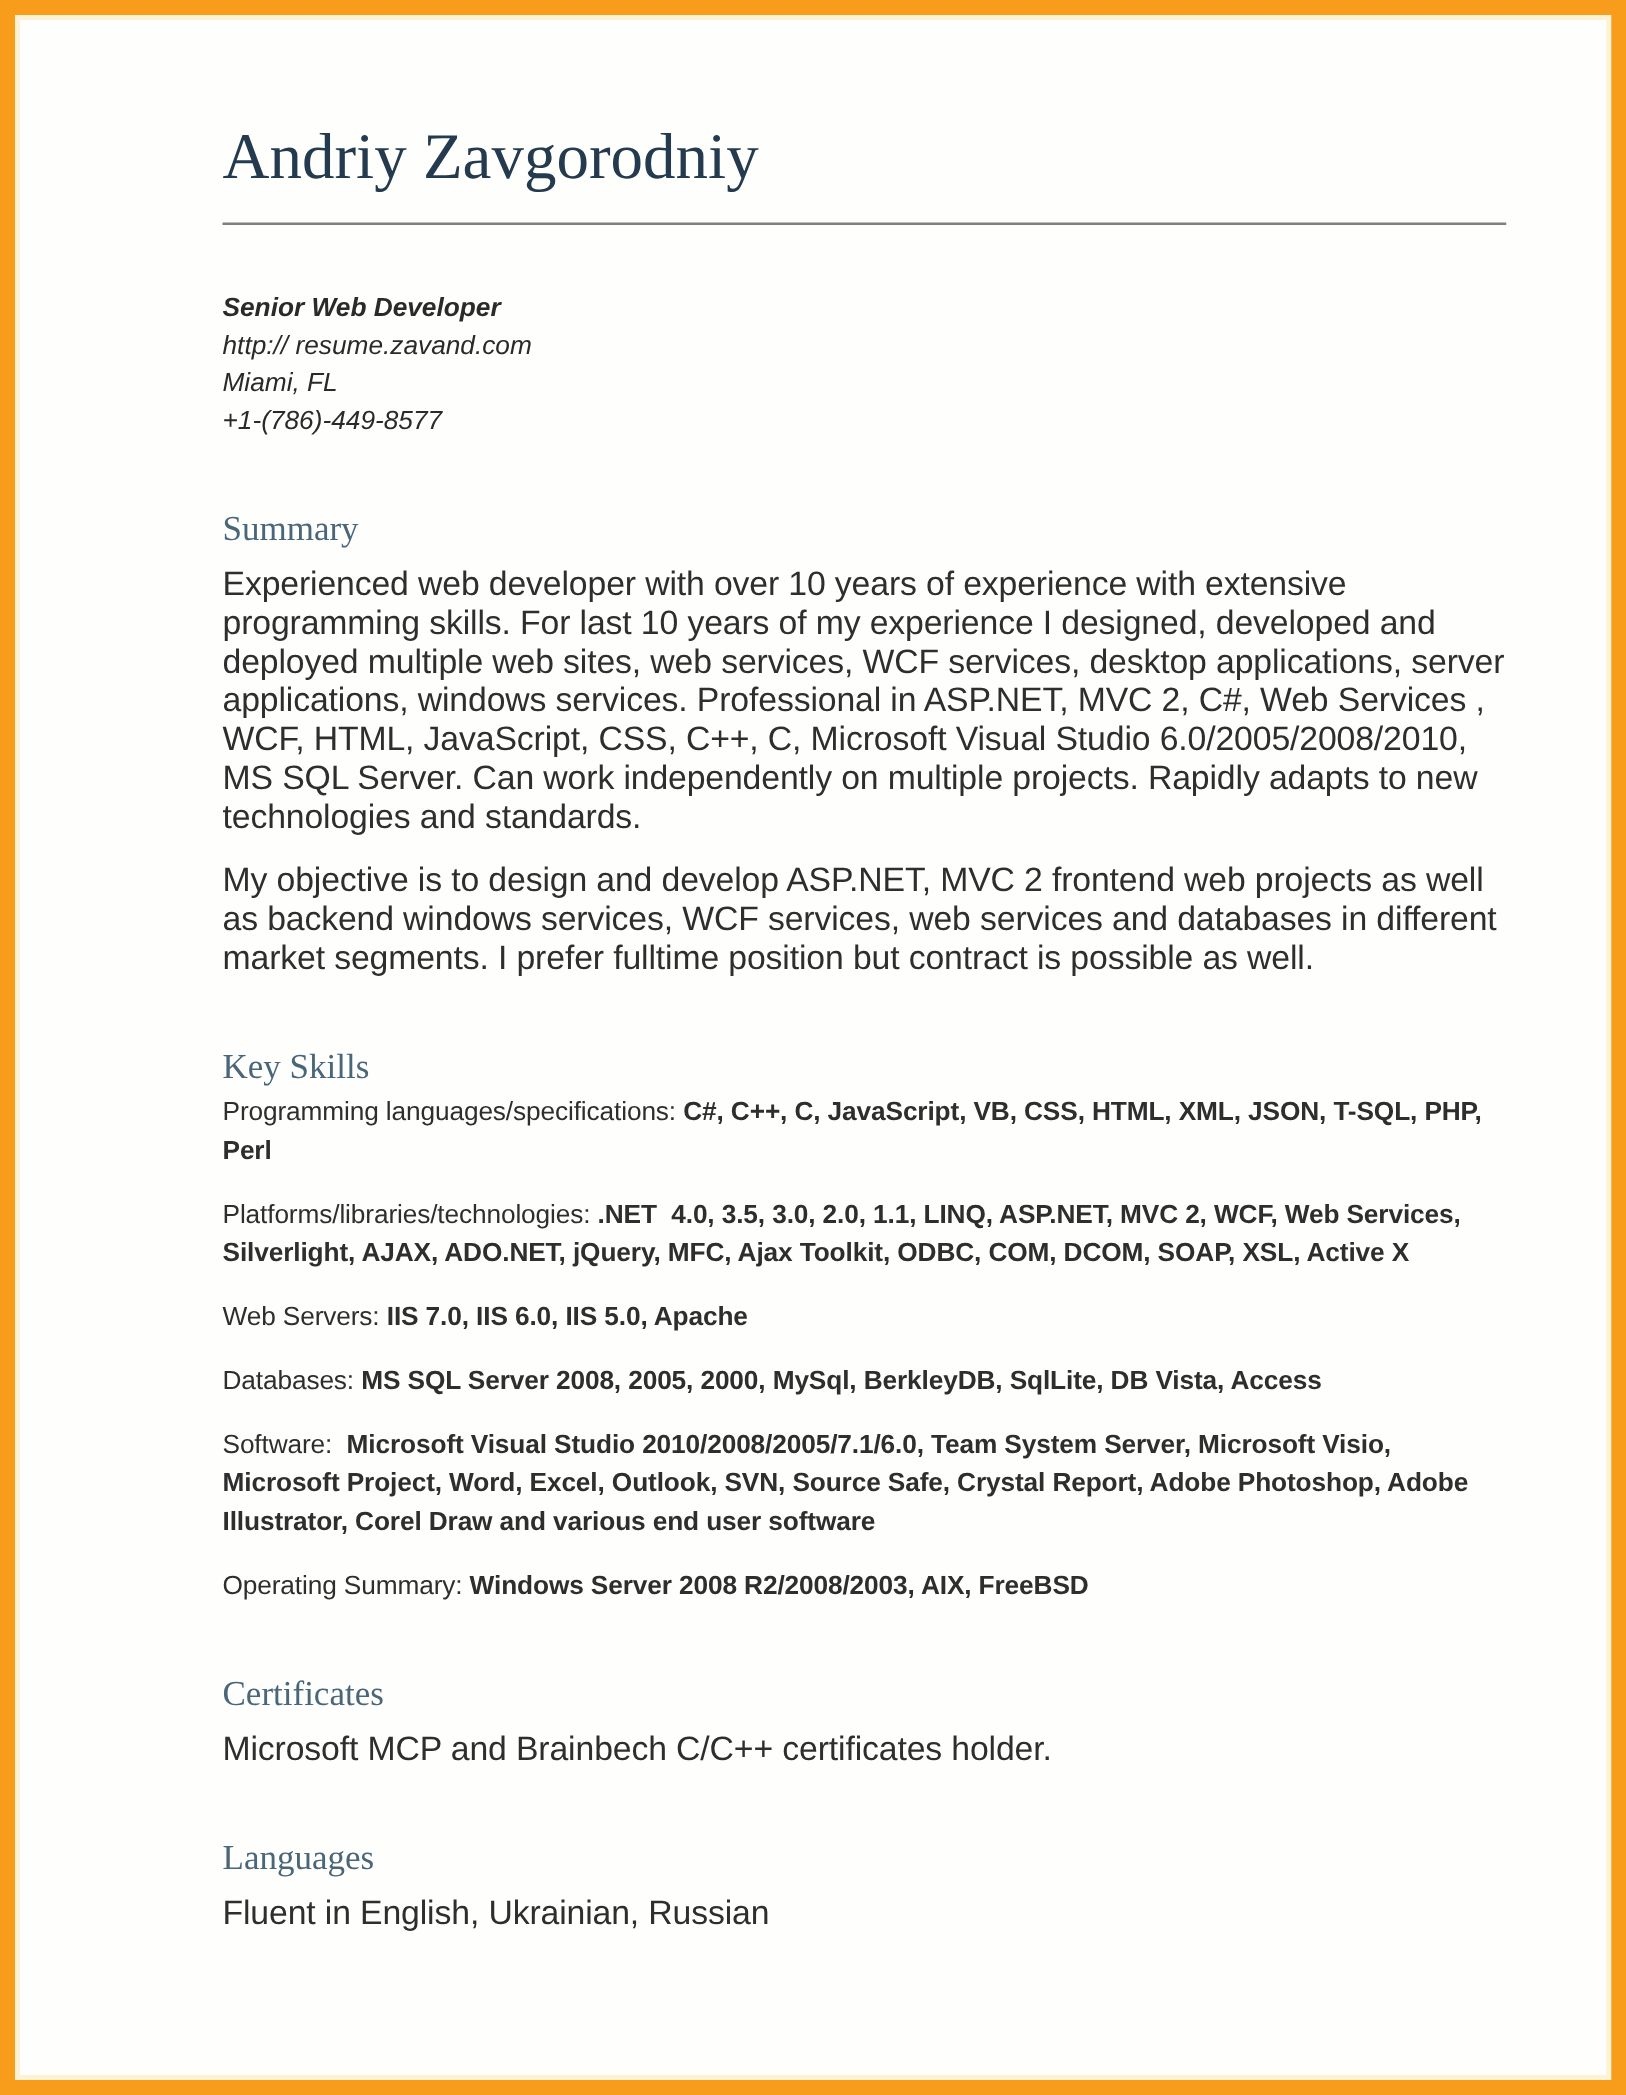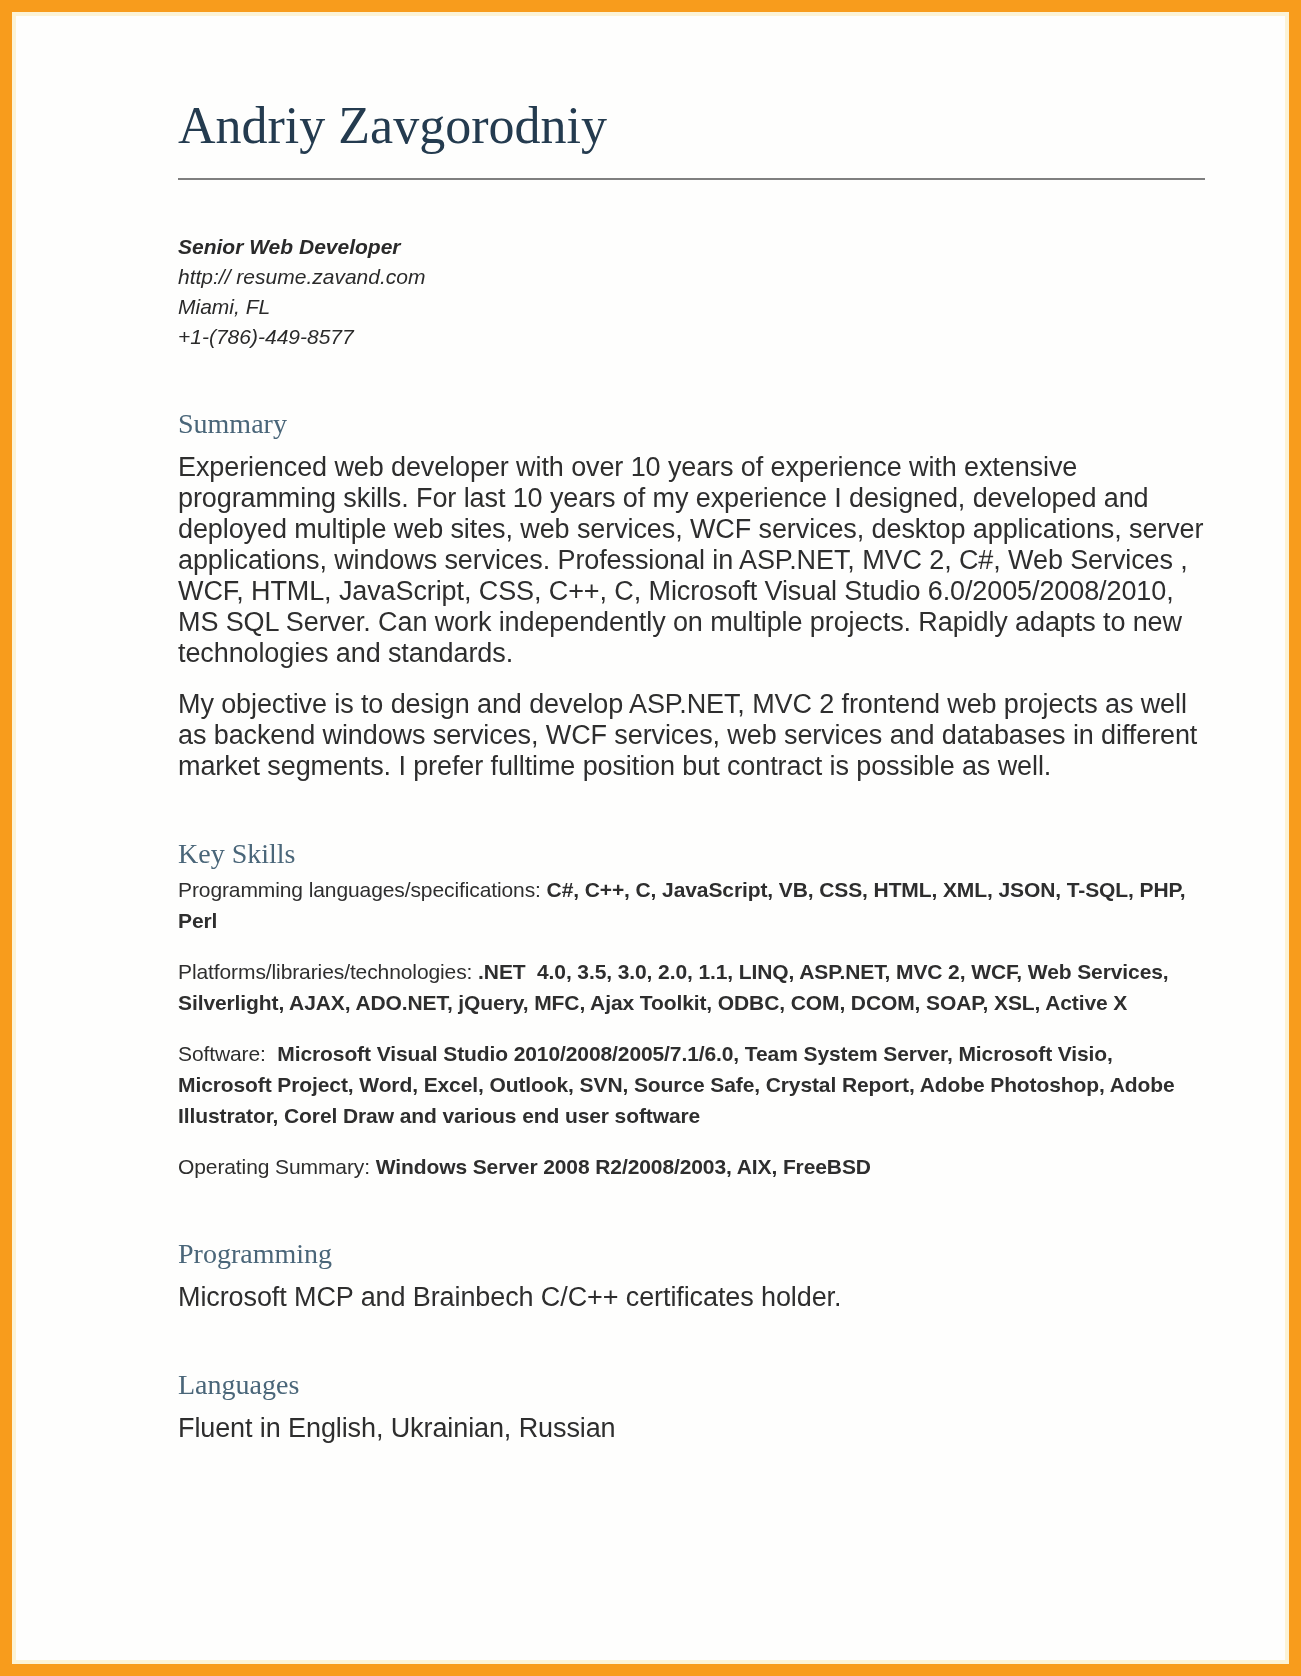--- a/index.html
+++ b/index.html
@@ -91,28 +91,36 @@
   <div class="skills-list">
     <p class="skill-item">
       <span class="skill-label">Programming languages/specifications:</span>
       <span class="skill-value">C#, C++, C, JavaScript, VB, CSS, HTML, XML, JSON, T-SQL, PHP, Perl</span>
     </p>
     <p class="skill-item">
       <span class="skill-label">Platforms/libraries/technologies:</span>
       <span class="skill-value">.NET  4.0, 3.5, 3.0, 2.0, 1.1, LINQ, ASP.NET, MVC 2, WCF, Web Services, Silverlight, AJAX, ADO.NET, jQuery, MFC, Ajax Toolkit, ODBC, COM, DCOM, SOAP, XSL, Active X</span>
     </p>
     <p class="skill-item">
+      <span class="skill-label">Web Servers:</span>
+      <span class="skill-value">IIS 7.0, IIS 6.0, IIS 5.0, Apache</span>
+    </p>
+    <p class="skill-item">
+      <span class="skill-label">Databases:</span>
+      <span class="skill-value">MS SQL Server 2008, 2005, 2000, MySql, BerkleyDB, SqlLite, DB Vista, Access</span>
+    </p>
+    <p class="skill-item">
       <span class="skill-label">Software:</span>
       <span class="skill-value"> Microsoft Visual Studio 2010/2008/2005/7.1/6.0, Team System Server, Microsoft Visio, Microsoft Project, Word, Excel, Outlook, SVN, Source Safe, Crystal Report, Adobe Photoshop, Adobe Illustrator, Corel Draw and various end user software</span>
     </p>
     <p class="skill-item">
       <span class="skill-label">Operating Summary:</span>
       <span class="skill-value">Windows Server 2008 R2/2008/2003, AIX, FreeBSD</span>
     </p>
   </div>
 
-  <h2 class="section-heading">Programming</h2>
+  <h2 class="section-heading">Certificates</h2>
   <p class="body-text">Microsoft MCP and Brainbech C/C++ certificates holder.</p>
 
   <h2 class="section-heading">Languages</h2>
   <p class="body-text">Fluent in English, Ukrainian, Russian</p>
 
 </div>
 
 </body></html>

